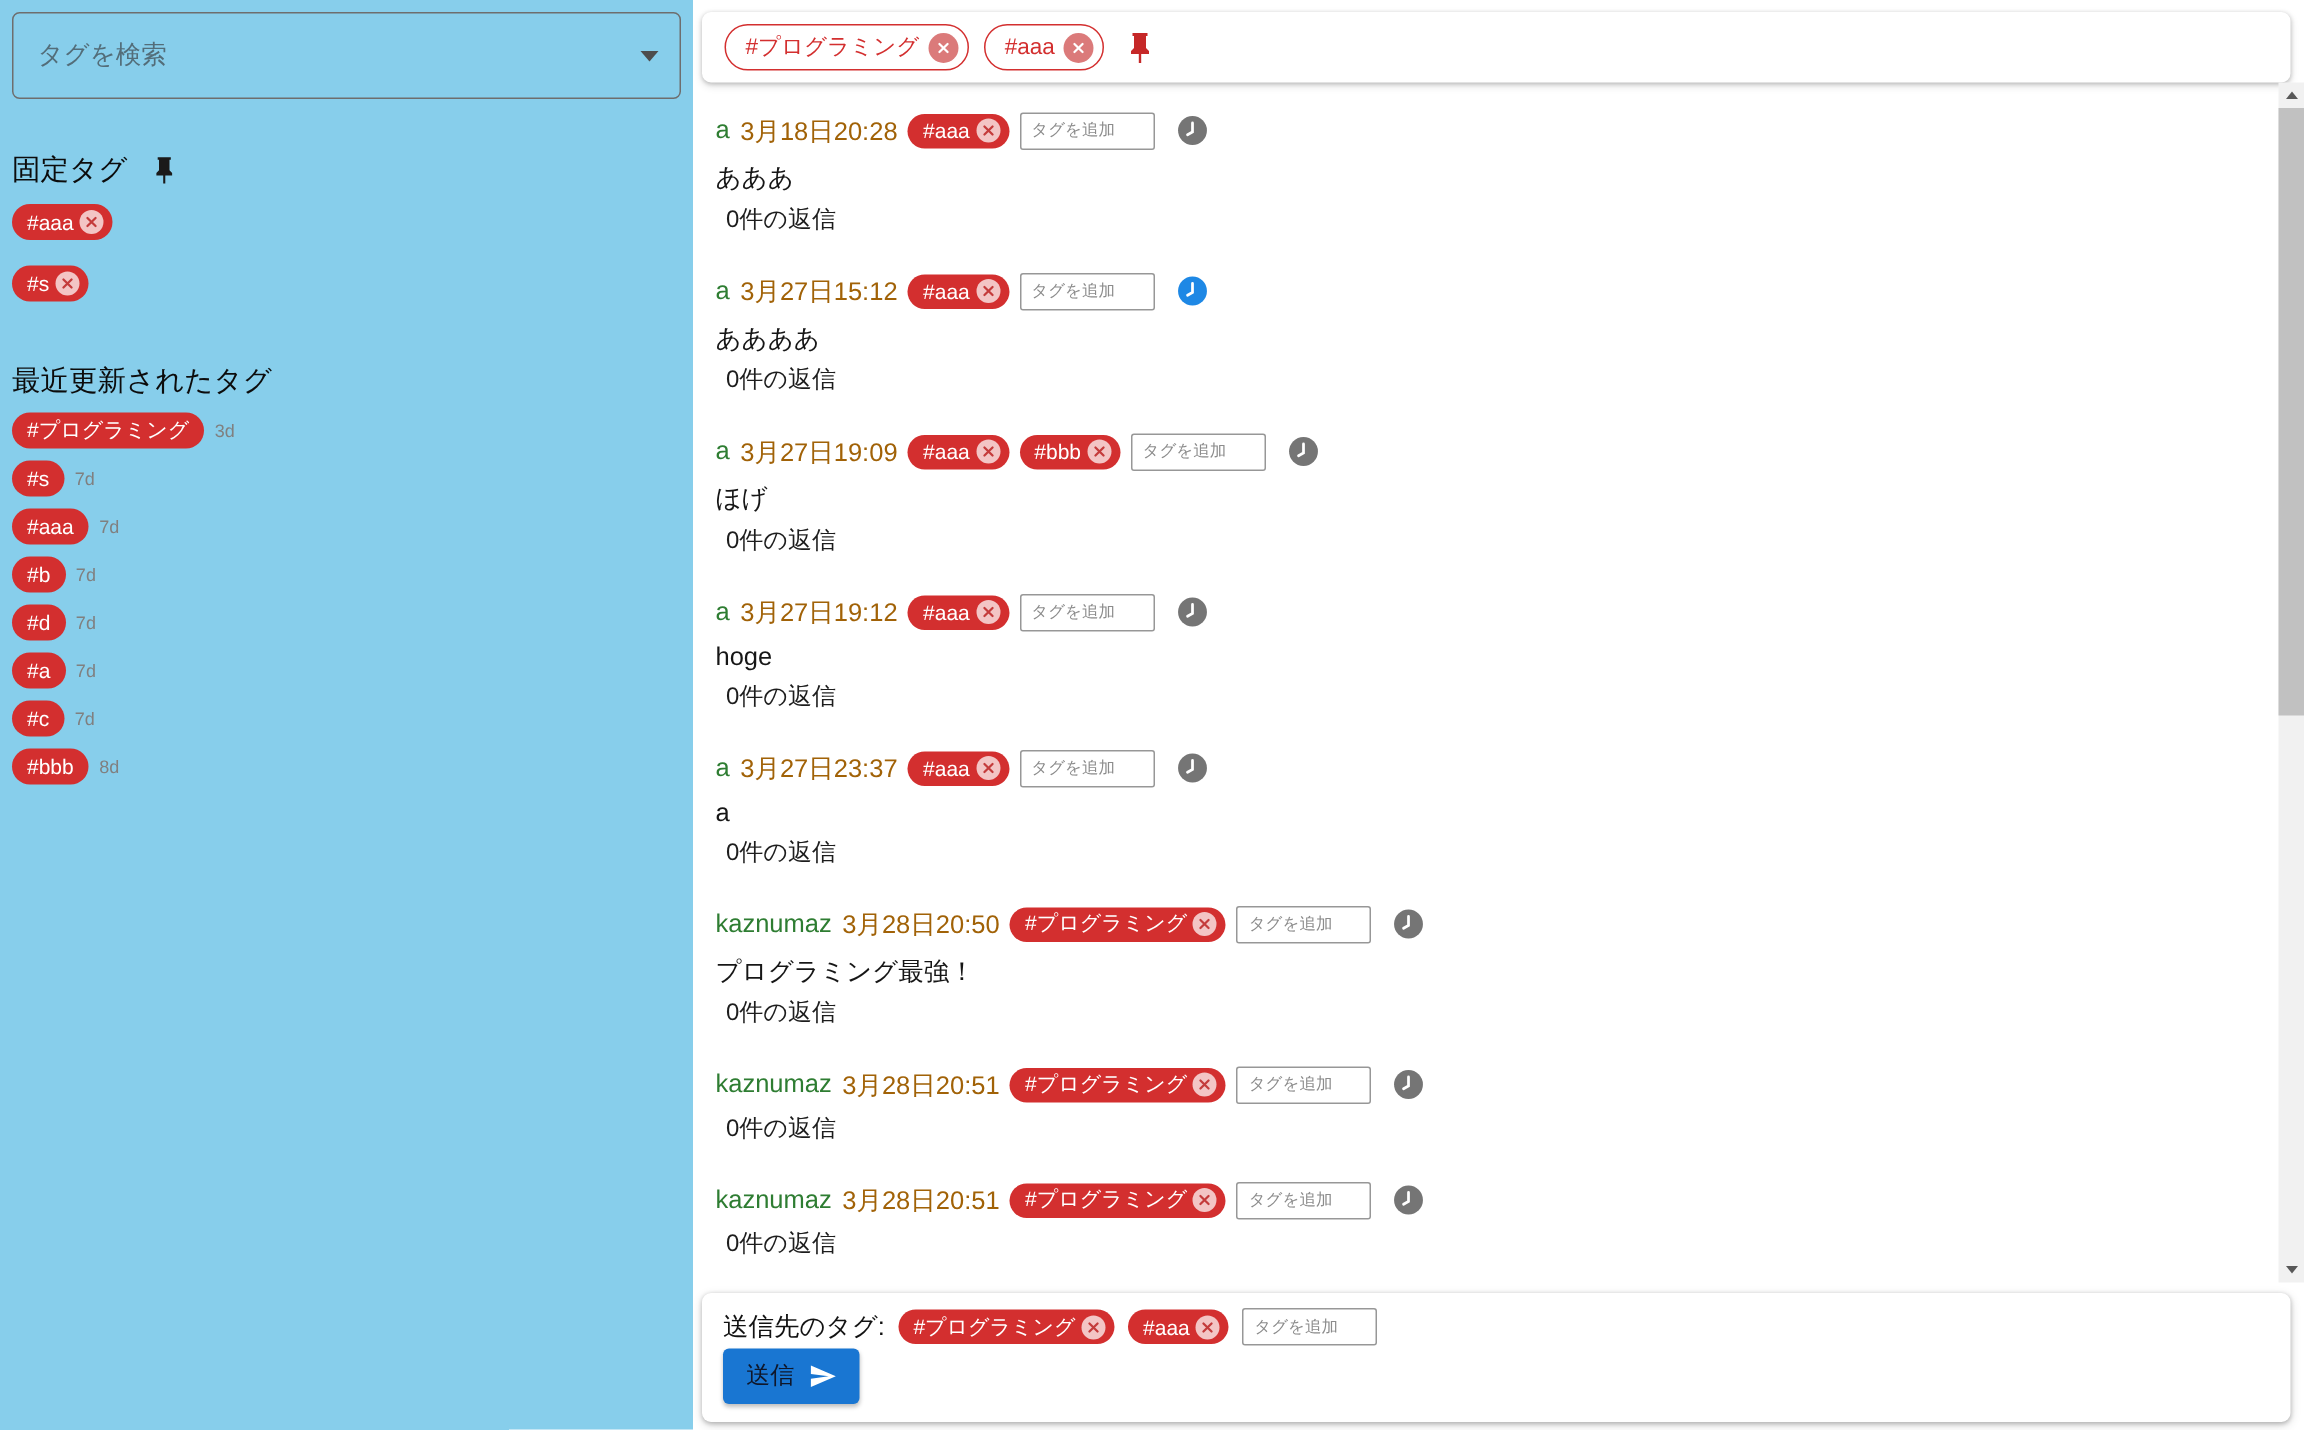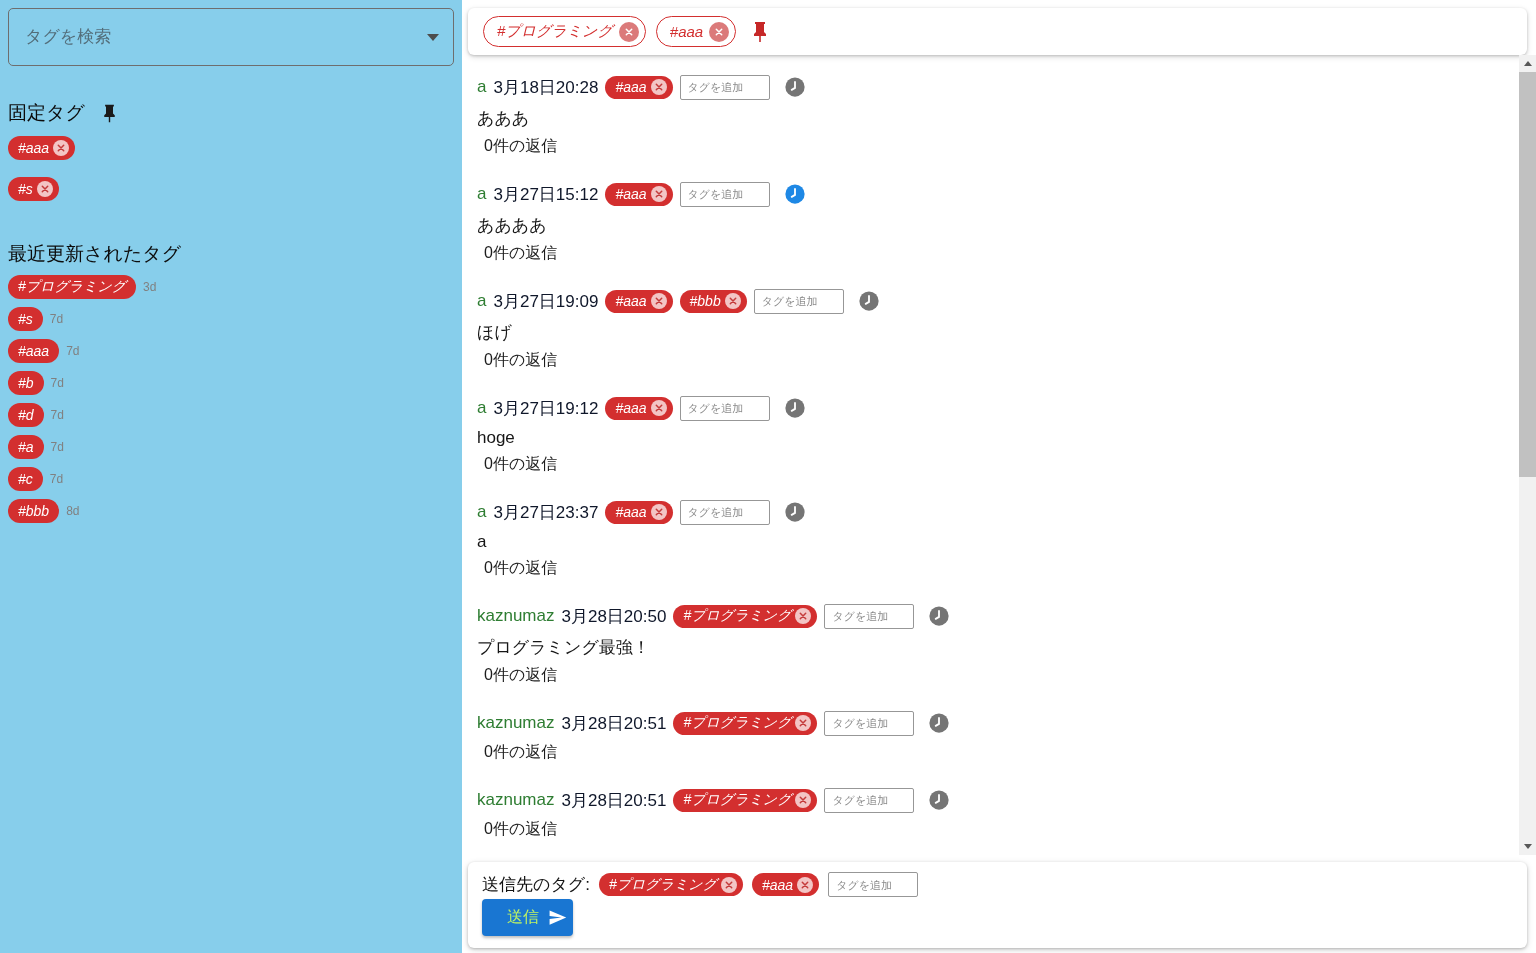--- a/index.html
+++ b/index.html
@@ -12,21 +12,21 @@
   .search-input{flex:1;border:none;background:transparent;outline:none;font-size:17px;color:#222;
     font-family:inherit;}
   .search-input::placeholder{color:#4a5d66;opacity:.85;}
   .dd-arrow{width:0;height:0;border-left:6px solid transparent;border-right:6px solid transparent;
     border-top:7px solid #4d4d4d;margin-left:8px;cursor:pointer;}
   .side-heading{font-size:19px;color:#0c0c0c;display:flex;align-items:center;gap:14px;margin:34px 0 10px;}
   .side-heading.recent{margin-top:40px;margin-bottom:8px;}
   .pin-black{fill:#1a1a1a;}
   .chip{display:inline-flex;align-items:center;background:#d32f2f;color:#fff;border-radius:13px;
     height:24px;padding:0 6px 0 10px;font-size:14px;gap:4px;border:none;cursor:pointer;
-    font-family:inherit;white-space:nowrap;font-style:italic;}
+    font-family:inherit;white-space:nowrap;}
   .chip .chip-delete{width:16px;height:16px;border-radius:50%;background:rgba(255,255,255,0.72);
     color:#c43b3b;display:inline-flex;align-items:center;justify-content:center;border:none;padding:0;cursor:pointer;flex:0 0 auto;}
   .chip.no-del{padding:0 10px;}
   .pinned-row{margin:0 0 17px;}
   .held-row{display:flex;align-items:center;margin:24px 0 0;}
   .held-link{color:#551a8b;text-decoration:underline;font-size:17px;cursor:pointer;}
   .held-clock-wrap{position:relative;margin-left:3px;width:24px;height:24px;}
   .held-badge{position:absolute;top:-9px;right:-9px;width:20px;height:20px;border-radius:50%;
     background:#1976d2;color:#fff;font-size:13px;display:flex;align-items:center;justify-content:center;}
   .recent-row{display:flex;align-items:center;gap:7px;margin:0 0 8px;}
@@ -39,21 +39,21 @@
     padding:0 15px;gap:10px;}
   .chip.outlined{background:#fff;color:#d32f2f;border:1px solid #d32f2f;height:31px;border-radius:16px;
     font-size:15px;padding:0 6px 0 13px;gap:6px;}
   .chip.outlined .chip-delete{width:20px;height:20px;background:#db7a7a;color:#fff;}
   .filter-pin{fill:#c62828;cursor:pointer;margin-left:2px;}
 
   .messages{position:absolute;left:15px;right:17px;top:60px;bottom:98px;overflow:hidden;padding-top:14px;}
   .message{margin-bottom:24px;}
   .msg-header{display:flex;align-items:center;gap:7px;height:26px;}
   .msg-user{color:#2e7d32;font-size:17px;}
-  .msg-date{color:#0f172a;font-size:17px;}
+  .msg-date{color:#a16207;font-size:17px;}
   .msg-chip{height:23px;}
   .add-tag-input{width:90px;height:25px;border:1px solid #979797;border-radius:2px;font-size:11px;
     padding:0 7px;color:#333;outline:none;font-family:inherit;background:#fff;}
   .add-tag-input::placeholder{color:#8c8c8c;}
   .clock-btn{width:22px;height:22px;border:none;background:transparent;padding:0;margin-left:7px;cursor:pointer;
     display:inline-flex;align-items:center;justify-content:center;}
   .msg-body{font-size:17px;color:#161616;margin:7px 0 0;}
   .msg-replies{font-size:16px;color:#1d1d1d;margin:6px 0 0 7px;cursor:pointer;}
 
   
@@ -67,22 +67,22 @@
 
   
   .compose-card{position:absolute;left:6px;right:9px;bottom:5px;height:86px;background:#fff;border-radius:6px;
     box-shadow:0 1px 3px rgba(0,0,0,0.22),0 2px 7px rgba(0,0,0,0.14);padding:9px 14px 0;}
   .compose-row1{display:flex;align-items:center;gap:9px;height:27px;}
   .compose-label{font-size:17px;color:#121212;}
   .compose-row2{display:flex;align-items:center;margin-top:1px;}
   .compose-input{flex:1;border:none;border-bottom:1px solid #7a7a7a;background:transparent;outline:none;
     font-size:17px;color:#333;padding:9px 0 11px;margin-right:18px;font-family:inherit;}
   .compose-input::placeholder{color:#9e9e9e;}
-  .send-btn{width:91px;height:37px;background:#1976d2;color:#bef264;border:none;border-radius:4px;
-    font-size:16px;display:inline-flex;align-items:center;justify-content:flex-end;gap:9px;cursor:pointer;
+  .send-btn{width:91px;height:37px;background:#1976d2;color:#0f172a;border:none;border-radius:4px;
+    font-size:16px;display:inline-flex;align-items:center;justify-content:center;gap:9px;cursor:pointer;
     box-shadow:0 2px 3px rgba(0,0,0,0.25);font-family:Liberation Sans, sans-serif;flex:0 0 auto;}
 </style>
 </head>
 <body>
 
 <div class="sidebar">
   <div class="search-box">
     <input class="search-input" placeholder="タグを検索" style="">
     <span class="dd-arrow"></span>
   </div>

